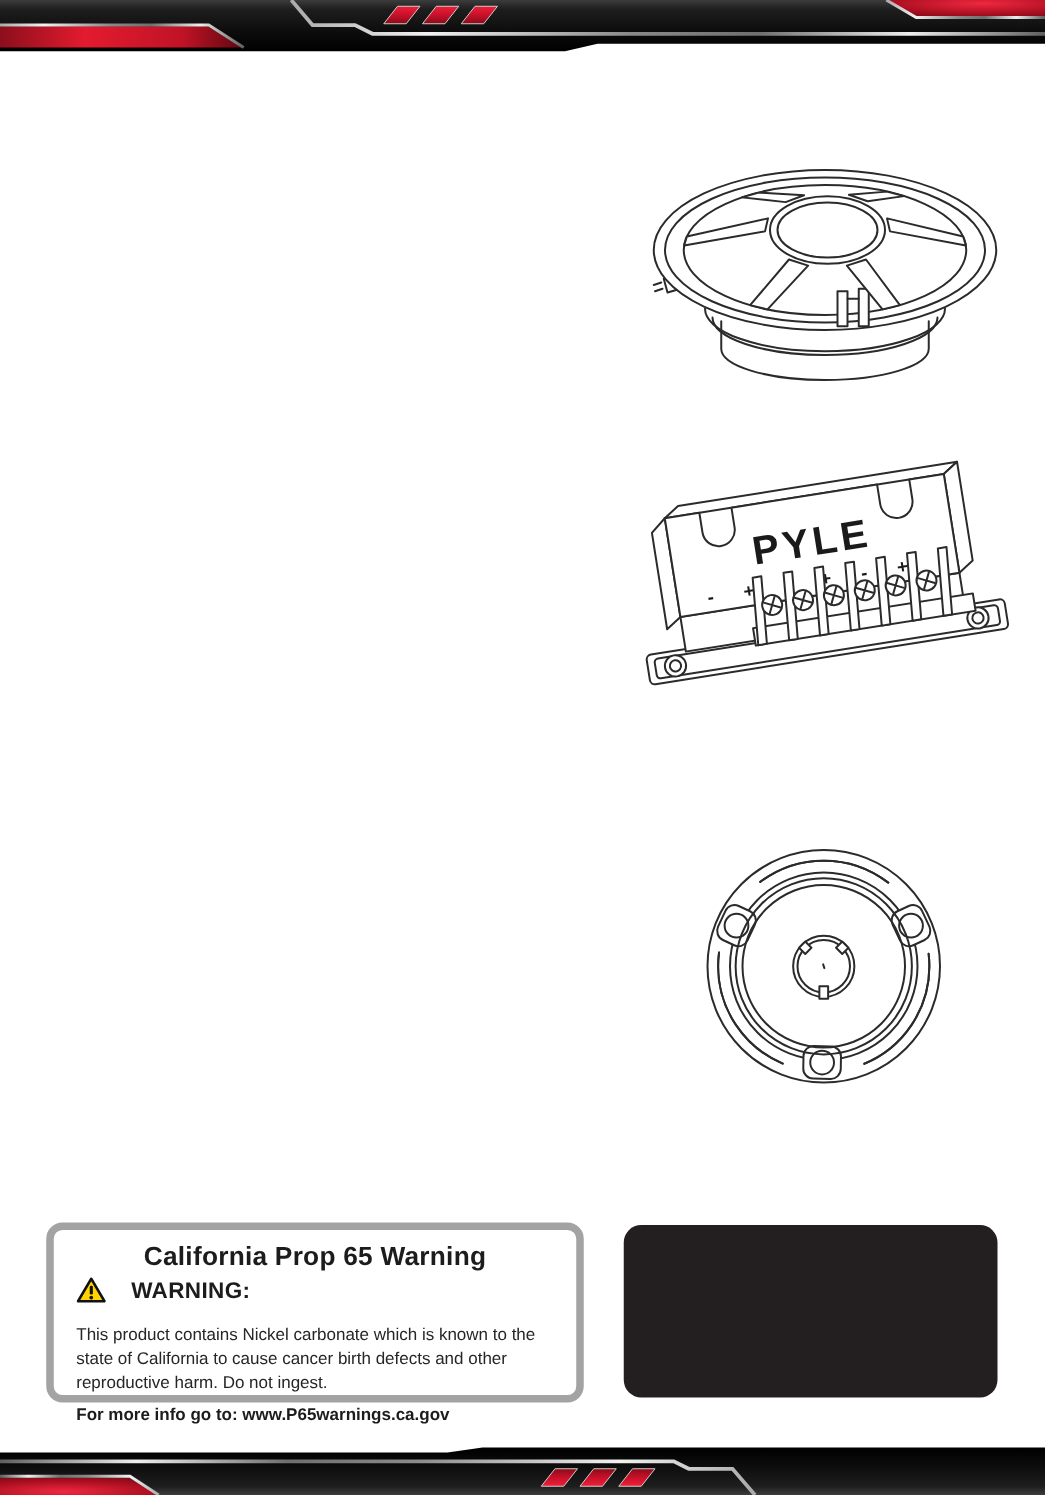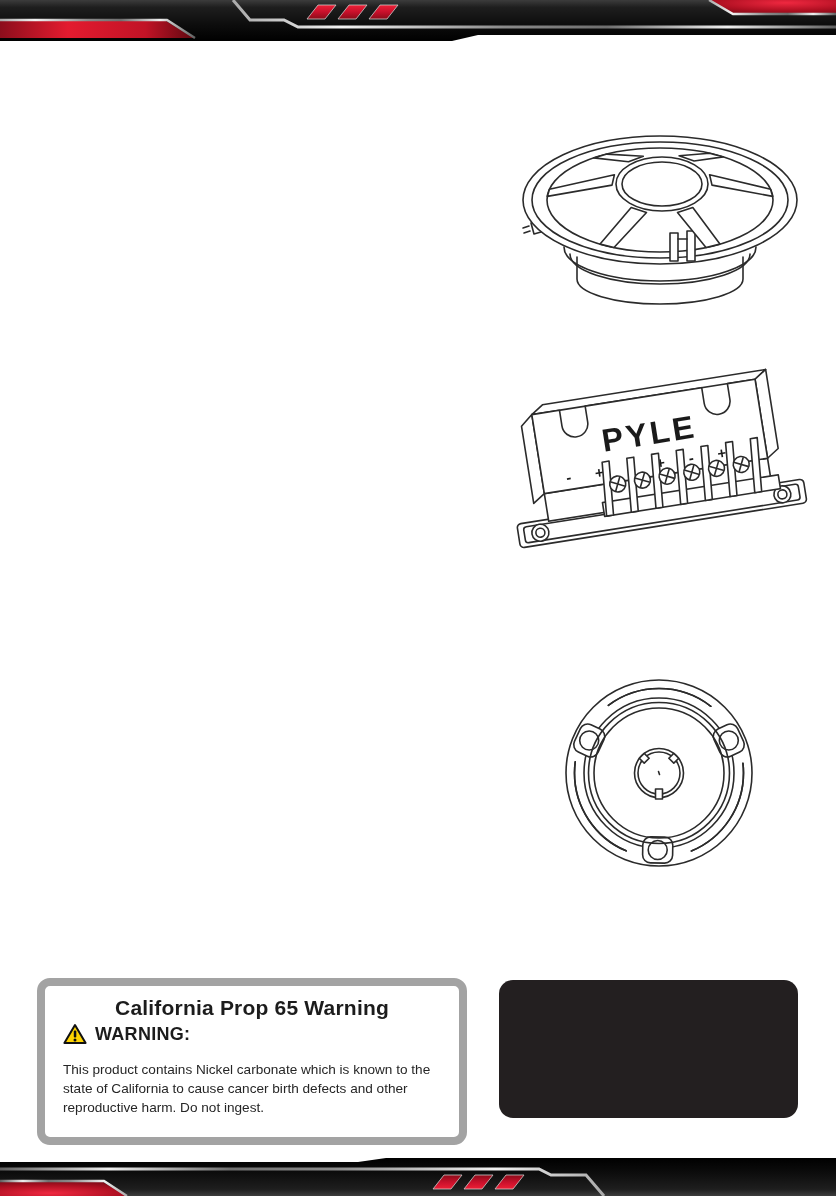--- a/index.html
+++ b/index.html
@@ -15,26 +15,26 @@
   #fig-speaker{left:515px;top:127px;}
   #fig-crossover{left:500px;top:368px;}
   #fig-tweeter{left:558px;top:676px;}
   .lineart path,.lineart ellipse,.lineart circle,.lineart rect,.lineart polygon,.lineart line{
     stroke:#2b2b2b;stroke-width:1.6;fill:none;stroke-linejoin:round;stroke-linecap:round;
   }
   .lineart .wfill{fill:#ffffff;}
   .lineart text{stroke:none;fill:#1a1a1a;}
   
   #prop65{
-    left:37px;top:978px;width:430px;height:167px;box-sizing:border-box;
-    border:8px solid #a3a3a3;border-radius:13px;background:#fff;
+    left:37px;top:978px;width:430px;height:144px;box-sizing:border-box;
+    border:6px solid #a3a3a3;border-radius:13px;background:#fff;
     padding:10px 18px 8px 18px;color:#2b2b2b;
   }
   #prop65 .title{font-size:21px;font-weight:bold;text-align:center;color:#1c1c1c;letter-spacing:.2px;margin:0 0 3px 0;}
-  #prop65 .warnrow{display:flex;align-items:flex-end;gap:8px;margin:0 0 4px 0;}
+  #prop65 .warnrow{display:flex;align-items:flex-end;gap:20px;margin:0 0 4px 0;}
   #prop65 .warnrow .wlabel{font-size:18px;font-weight:bold;color:#1c1c1c;letter-spacing:.3px;}
   #prop65 .body{font-size:13.6px;line-height:1.38;margin:16px 0 9px 0;color:#262626;}
   #prop65 .moreinfo{font-size:13.6px;font-weight:bold;color:#1c1c1c;margin:0;}
   
   #info-panel{
     left:499px;top:980px;width:299px;height:138px;background:#231f20;border-radius:14px;
   }
 </style>
 </head>
 <body>
@@ -214,20 +214,21 @@
     <p class="title">California Prop 65 Warning</p>
     <div class="warnrow">
       <svg width="24" height="22" viewBox="0 0 24 22">
         <path d="M12,2 L22.6,20 H1.4 Z" fill="#ffd400" stroke="#111" stroke-width="2" stroke-linejoin="round"></path>
         <rect x="10.8" y="7.5" width="2.5" height="7" rx="1" fill="#111"></rect>
         <circle cx="12" cy="17" r="1.5" fill="#111"></circle>
       </svg>
       <span class="wlabel">WARNING:</span>
     </div>
     <p class="body">This product contains Nickel carbonate which is known to the state of California to cause cancer birth defects and other reproductive harm. Do not ingest.</p>
+    <p class="moreinfo">For more info go to: www.P65warnings.ca.gov</p>
   </div>
 
   <div id="info-panel" class="abs"></div>
 
   <svg id="footer-banner" class="abs" width="836" height="42" viewBox="0 0 836 42">
     <defs>
       <linearGradient id="fBand" x1="0" y1="0" x2="0" y2="1">
         <stop offset="0" stop-color="#000000"></stop>
           <stop offset="0.4" stop-color="#0d0d0d"></stop>
         <stop offset="0.82" stop-color="#1e1e1e"></stop>

